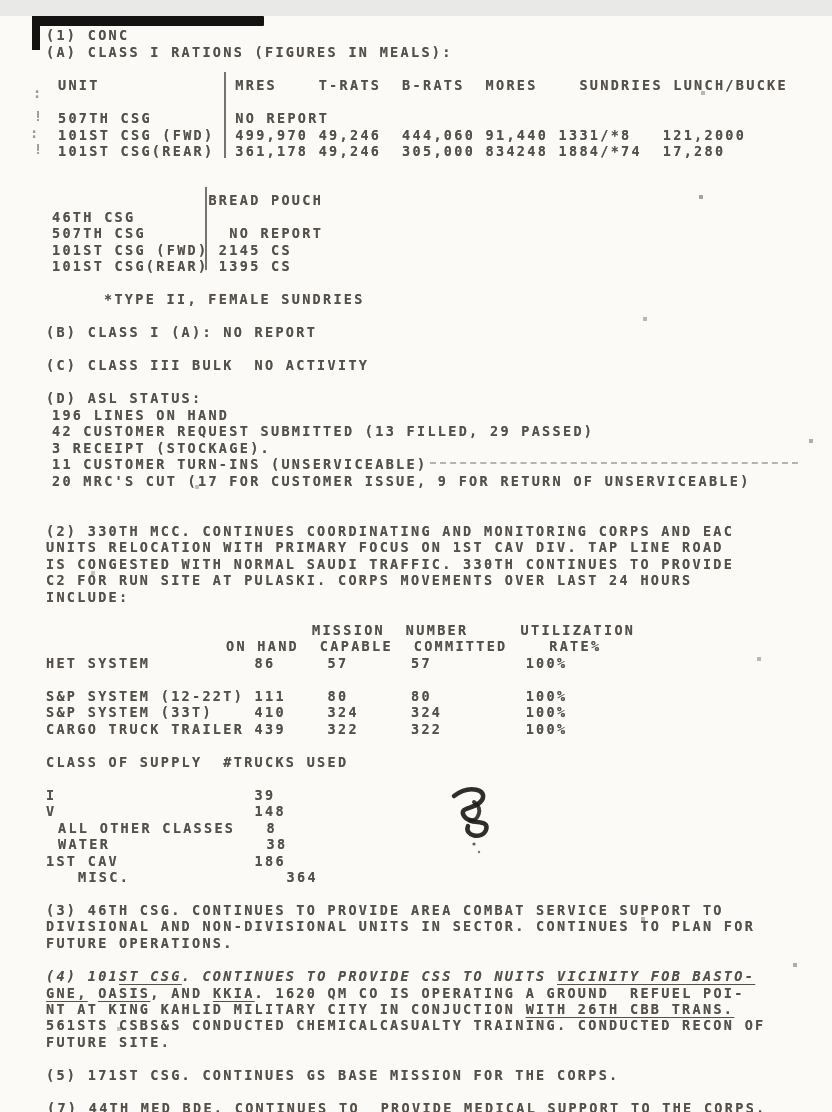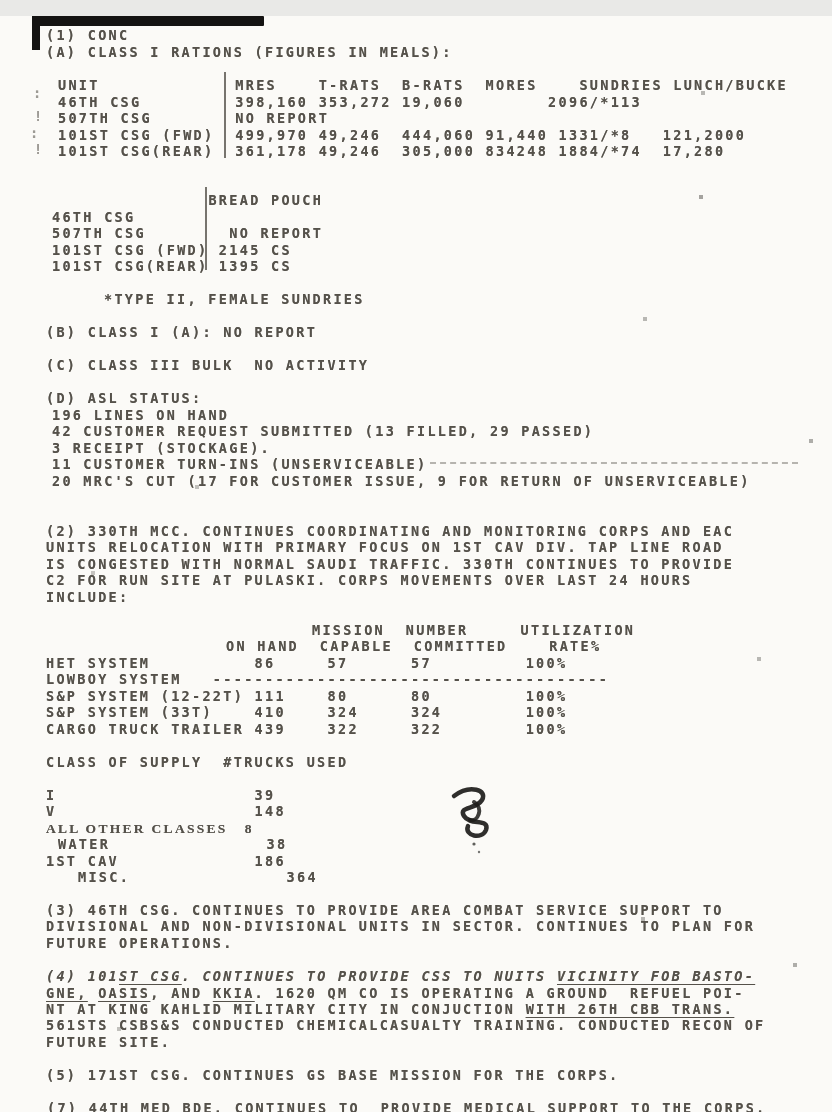--- a/index.html
+++ b/index.html
@@ -45,21 +45,20 @@
   <div class="topstub"></div>
   <div class="vrule vrule1"></div>
   <div class="vrule vrule2"></div>
   <div class="dashstreak"></div>
   <div class="specks"></div>
 
   <div class="text-layer">
       <div class="line" style="left: 46px; top: 12px;">(1) CONC</div>
       <div class="line" style="left: 46px; top: 29px;">(A) CLASS I RATIONS (FIGURES IN MEALS):</div>
       <div class="line" style="left: 58px; top: 62px;">UNIT             MRES    T-RATS  B-RATS  MORES    SUNDRIES LUNCH/BUCKE</div>
-      <div class="line" style="left: 58px; top: 79px;">46TH CSG         398,160 353,272 19,060        2096/*113</div>
       <div class="line" style="left: 58px; top: 95px;">507TH CSG        NO REPORT</div>
       <div class="line" style="left: 58px; top: 112px;">101ST CSG (FWD)  499,970 49,246  444,060 91,440 1331/*8   121,2000</div>
       <div class="line" style="left: 58px; top: 128px;">101ST CSG(REAR)  361,178 49,246  305,000 834248 1884/*74  17,280</div>
       <div class="line" style="left: 52px; top: 177px;">               BREAD POUCH</div>
       <div class="line" style="left: 52px; top: 194px;">46TH CSG</div>
       <div class="line" style="left: 52px; top: 210px;">507TH CSG        NO REPORT</div>
       <div class="line" style="left: 52px; top: 227px;">101ST CSG (FWD) 2145 CS</div>
       <div class="line" style="left: 52px; top: 243px;">101ST CSG(REAR) 1395 CS</div>
       <div class="line" style="left: 104px; top: 276px;">*TYPE II, FEMALE SUNDRIES</div>
       <div class="line" style="left: 46px; top: 309px;">(B) CLASS I (A): NO REPORT</div>
@@ -71,28 +70,27 @@
       <div class="line" style="left: 52px; top: 441px;">11 CUSTOMER TURN-INS (UNSERVICEABLE)</div>
       <div class="line" style="left: 52px; top: 458px;">20 MRC'S CUT (17 FOR CUSTOMER ISSUE, 9 FOR RETURN OF UNSERVICEABLE)</div>
       <div class="line" style="left: 46px; top: 508px;">(2) 330TH MCC. CONTINUES COORDINATING AND MONITORING CORPS AND EAC</div>
       <div class="line" style="left: 46px; top: 524px;">UNITS RELOCATION WITH PRIMARY FOCUS ON 1ST CAV DIV. TAP LINE ROAD</div>
       <div class="line" style="left: 46px; top: 541px;">IS CONGESTED WITH NORMAL SAUDI TRAFFIC. 330TH CONTINUES TO PROVIDE</div>
       <div class="line" style="left: 46px; top: 557px;">C2 FOR RUN SITE AT PULASKI. CORPS MOVEMENTS OVER LAST 24 HOURS</div>
       <div class="line" style="left: 46px; top: 574px;">INCLUDE:</div>
       <div class="line" style="left: 312px; top: 607px;">MISSION  NUMBER     UTILIZATION</div>
       <div class="line" style="left: 226px; top: 623px;">ON HAND  CAPABLE  COMMITTED    RATE%</div>
       <div class="line" style="left: 46px; top: 640px;">HET SYSTEM          86     57      57         100%</div>
-      <div class="line" style="left: 46px; top: 656px;">LOWBOY SYSTEM   --------------------------------------</div>
       <div class="line" style="left: 46px; top: 673px;">S&amp;P SYSTEM (12-22T) 111    80      80         100%</div>
       <div class="line" style="left: 46px; top: 689px;">S&amp;P SYSTEM (33T)    410    324     324        100%</div>
       <div class="line" style="left: 46px; top: 706px;">CARGO TRUCK TRAILER 439    322     322        100%</div>
       <div class="line" style="left: 46px; top: 739px;">CLASS OF SUPPLY  #TRUCKS USED</div>
       <div class="line" style="left: 46px; top: 772px;">I                   39</div>
       <div class="line" style="left: 46px; top: 788px;">V                   148</div>
-      <div class="line" style="left: 46px; top: 805px; font-family: Liberation Serif, serif;">ALL OTHER CLASSES   8</div>
+      <div class="line" style="left: 58px; top: 805px;">ALL OTHER CLASSES   8</div>
       <div class="line" style="left: 58px; top: 821px;">WATER               38</div>
       <div class="line" style="left: 46px; top: 838px;">1ST CAV             186</div>
       <div class="line" style="left: 46px; top: 854px; padding-left: 32px;">MISC.               364</div>
       <div class="line" style="left: 46px; top: 887px;">(3) 46TH CSG. CONTINUES TO PROVIDE AREA COMBAT SERVICE SUPPORT TO</div>
       <div class="line" style="left: 46px; top: 903px;">DIVISIONAL AND NON-DIVISIONAL UNITS IN SECTOR. CONTINUES TO PLAN FOR</div>
       <div class="line" style="left: 46px; top: 920px;">FUTURE OPERATIONS.</div>
       <div class="line" style="left: 46px; top: 953px; font-style: italic;"><span>(4) 101</span><span class="u">ST CSG</span><span>. CONTINUES TO PROVIDE CSS TO NUITS </span><span class="u">VICINITY FOB BASTO-</span></div>
       <div class="line" style="left: 46px; top: 970px;"><span class="u">GNE,</span><span> </span><span class="u">OASIS</span><span>, AND </span><span class="u">KKIA</span><span>. 1620 QM CO IS OPERATING A GROUND  REFUEL POI-</span></div>
       <div class="line" style="left: 46px; top: 986px;"><span>NT AT KING KAHLID MILITARY CITY IN CONJUCTION </span><span class="u">WITH 26TH CBB TRANS.</span></div>
       <div class="line" style="left: 46px; top: 1002px;">561STS CSBS&amp;S CONDUCTED CHEMICALCASUALTY TRAINING. CONDUCTED RECON OF</div>

